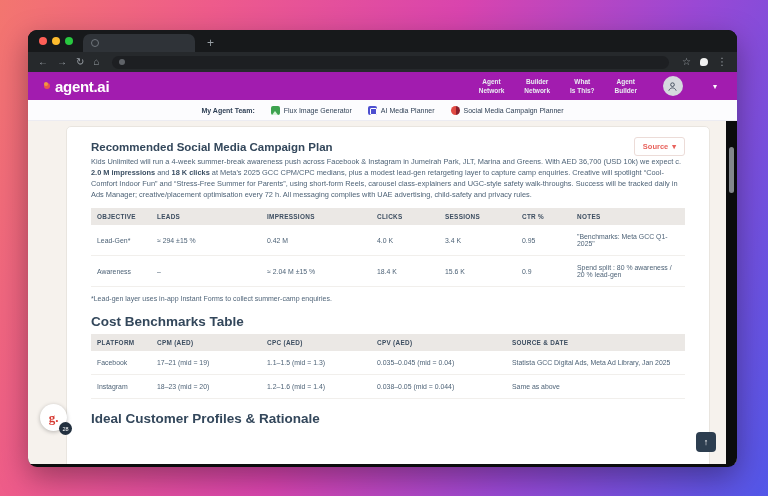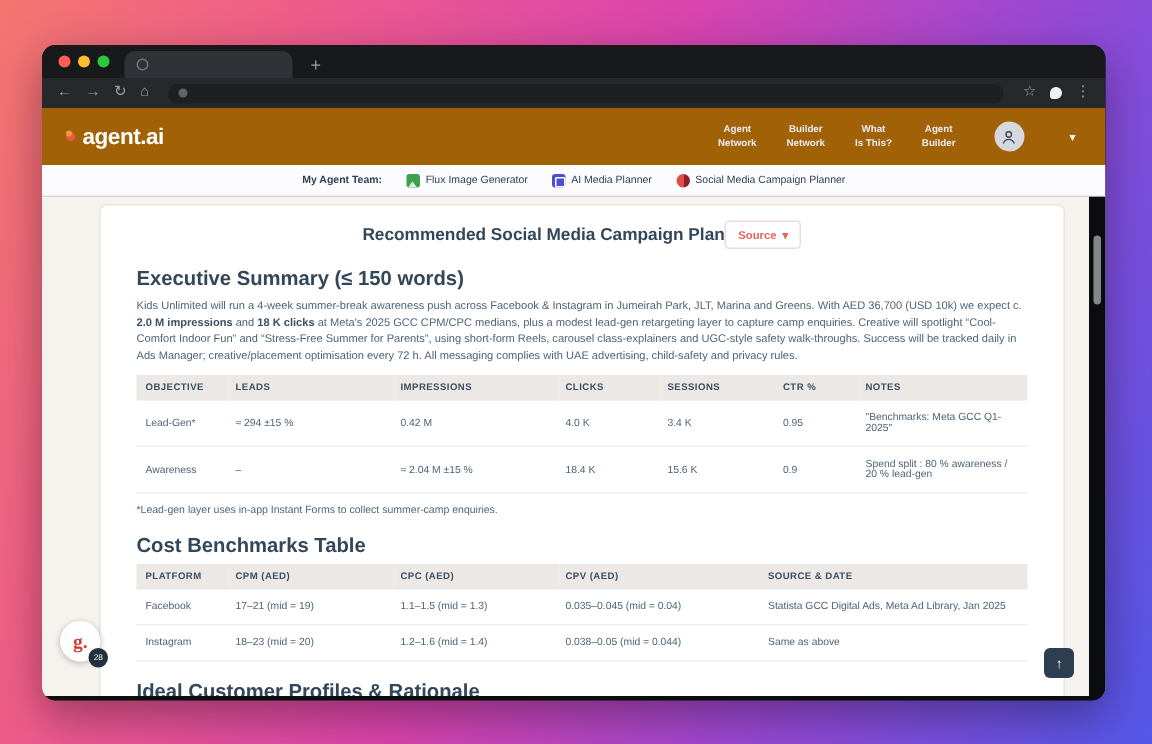--- a/index.html
+++ b/index.html
@@ -25,21 +25,21 @@
 
   .addressbar { height:20px; background:#26292c; display:flex; align-items:center;
                 padding:0 10px; gap:9px; flex:none; }
   .nav-glyph { color:#9aa0a6; font-size:10px; line-height:1; }
   .urlbox { flex:1; height:13px; background:#1d1f22; border-radius:7px; display:flex;
             align-items:center; padding-left:7px; margin:0 4px; }
   .url-fav { width:6px; height:6px; border-radius:50%; background:#5f6368; }
   .ext-blob { width:8px; height:8px; background:#f1f1f1; border-radius:50% 50% 50% 2px; }
 
   
-  .navbar { height:38px; background:#a16207; display:flex; align-items:center;
+  .navbar { height:28px; background:#a21caf; display:flex; align-items:center;
             padding:0 20px 0 16px; flex:none; }
   .logo { display:flex; align-items:center; gap:5px; }
   .logo-ring { width:6px; height:6px; border:3px solid #e8584c; border-radius:50%; position:relative; }
   .logo-ring::after { content:""; position:absolute; width:4px; height:4px; border-radius:50%;
                       background:#f09a3e; top:-4px; left:-3px; }
   .logo-text { color:#fff; font-size:15px; font-weight:700; letter-spacing:-.3px; }
   .nav-items { margin-left:auto; display:flex; align-items:center; gap:20px; }
   .nav-item { color:#e9edf2; font-size:6.5px; font-weight:600; line-height:9px; text-align:center; }
   .avatar { width:20px; height:20px; border-radius:50%; background:#d5d9de; display:flex;
             align-items:center; justify-content:center; margin-left:6px; }
@@ -56,21 +56,21 @@
                    border-right:3.5px solid transparent; border-bottom:4px solid #d8f2db; }
   .ic-media { background:#4d4fd0; position:relative; }
   .ic-media::after{ content:""; position:absolute; left:2px; top:2px; width:5px; height:5px;
                     border:1px solid #fff; border-radius:1px; }
   .ic-social { border-radius:50%; background:linear-gradient(90deg,#e14b44 55%,#8d1f2c 55%); }
 
   
   .content { flex:1; background:#f6f2ed; position:relative; overflow:hidden; }
   .card { background:#fff; border:1px solid #e9e5df; border-radius:5px;
           margin:5px 27px 0 38px; padding:10px 24px 20px; height:400px; }
-  .card-head { display:flex; align-items:center; justify-content:center; }
+  .card-head { display:flex; align-items:center; justify-content:space-between; }
   .doc-title { font-size:11.5px; font-weight:700; color:#33475b; }
   .actions-btn { display:flex; align-items:center; gap:4px; background:#fff; color:#e8625c;
                  font-size:7.5px; font-weight:600; border:1px solid #ecdcd8; border-radius:3px;
                  padding:4px 8px; font-family:inherit; }
   h2 { font-size:13.5px; font-weight:700; color:#33475b; margin:12px 0 5px; }
   .summary { font-size:7.4px; line-height:1.5; color:#4e6377; margin:0 0 8px; }
   .summary b { color:#3b4f63; }
   table { width:100%; border-collapse:collapse; table-layout:fixed; }
   th { background:#ebe8e5; font-size:6.4px; font-weight:700; letter-spacing:.3px; color:#3c4d60;
        text-transform:uppercase; text-align:left; padding:5px 8px 5px 4px; }
@@ -177,21 +177,20 @@
       <div class="card">
 
         <div class="card-head">
           <div class="doc-title">Recommended Social Media Campaign Plan</div>
           <button class="actions-btn">
             <span>Source</span>
             <span>▾</span>
           </button>
         </div>
 
-        <h2>Executive Summary (≤ 150 words)</h2>
         <p class="summary"><span>Kids Unlimited will run a 4-week summer-break awareness push across Facebook &amp; Instagram in Jumeirah Park, JLT, Marina and Greens. With AED 36,700 (USD 10k) we expect c. </span><b>2.0 M impressions</b><span> and </span><b>18 K clicks</b><span> at Meta's 2025 GCC CPM/CPC medians, plus a modest lead-gen retargeting layer to capture camp enquiries. Creative will spotlight “Cool-Comfort Indoor Fun” and “Stress-Free Summer for Parents”, using short-form Reels, carousel class-explainers and UGC-style safety walk-throughs. Success will be tracked daily in Ads Manager; creative/placement optimisation every 72 h. All messaging complies with UAE advertising, child-safety and privacy rules.</span></p>
 
         <table>
           <colgroup>
               <col style="width:62px">
               <col style="width:110px">
               <col style="width:110px">
               <col style="width:68px">
               <col style="width:77px">
               <col style="width:55px">

